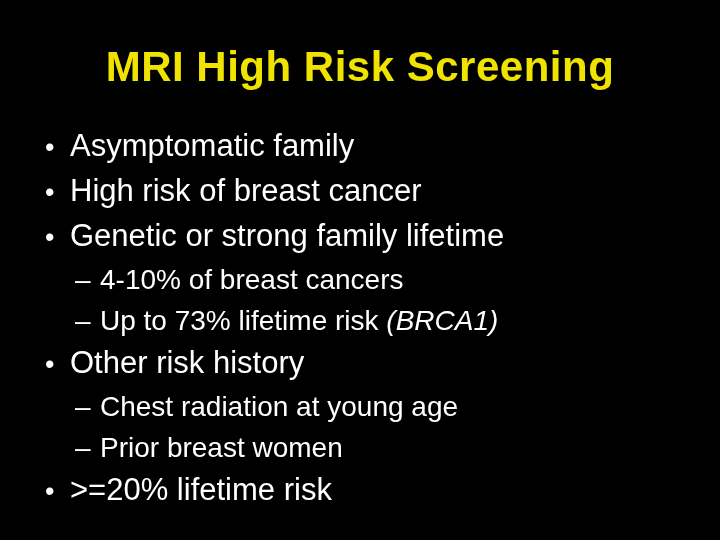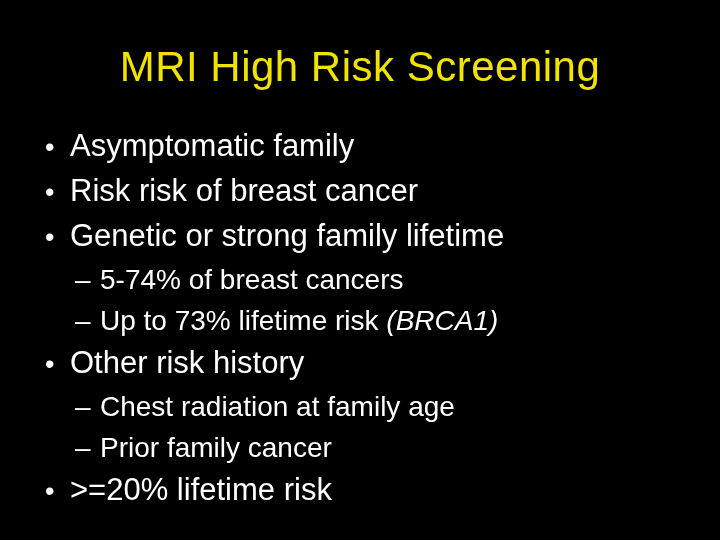--- a/index.html
+++ b/index.html
@@ -17,21 +17,21 @@
   }
   .slide-title {
     position: absolute;
     top: 42px;
     left: 0;
     width: 720px;
     text-align: center;
     font-size: 42px;
     line-height: 50px;
     letter-spacing: 0.5px;
-    font-weight: 400;
+    font-weight: 700;
     color: #F0E300;
     white-space: nowrap;
   }
   .bullet-list {
     position: absolute;
     top: 124px;
     left: 45px;
     right: 20px;
     color: #FFFFFF;
   }
@@ -69,45 +69,45 @@
 <div class="slide" style="background: rgb(0, 0, 0);">
   <div class="slide-title" style="color: rgb(240, 227, 0);">MRI High Risk Screening</div>
 
   <div class="bullet-list" style="color: rgb(255, 255, 255);">
       <div class="bullet-row level-1">
       <span class="bullet-marker">•</span>
       <span class="bullet-text"><span>Asymptomatic family</span></span>
     </div>
       <div class="bullet-row level-1">
       <span class="bullet-marker">•</span>
-      <span class="bullet-text"><span>Risk risk of breast cancer</span></span>
+      <span class="bullet-text"><span>High risk of breast cancer</span></span>
     </div>
       <div class="bullet-row level-1">
       <span class="bullet-marker">•</span>
       <span class="bullet-text"><span>Genetic or strong family lifetime</span></span>
     </div>
       <div class="bullet-row level-2">
       <span class="bullet-marker">–</span>
-      <span class="bullet-text"><span>5-74% of breast cancers</span></span>
+      <span class="bullet-text"><span>4-10% of breast cancers</span></span>
     </div>
       <div class="bullet-row level-2">
       <span class="bullet-marker">–</span>
       <span class="bullet-text"><span>Up to 73% lifetime risk </span><span class="italic">(BRCA1)</span></span>
     </div>
       <div class="bullet-row level-1">
       <span class="bullet-marker">•</span>
       <span class="bullet-text"><span>Other risk history</span></span>
     </div>
       <div class="bullet-row level-2">
       <span class="bullet-marker">–</span>
-      <span class="bullet-text"><span>Chest radiation at family age</span></span>
+      <span class="bullet-text"><span>Chest radiation at young age</span></span>
     </div>
       <div class="bullet-row level-2">
       <span class="bullet-marker">–</span>
-      <span class="bullet-text"><span>Prior family cancer</span></span>
+      <span class="bullet-text"><span>Prior breast women</span></span>
     </div>
       <div class="bullet-row level-1">
       <span class="bullet-marker">•</span>
       <span class="bullet-text"><span>&gt;=20% lifetime risk</span></span>
     </div>
     </div>
 
 </div>
 
 </body></html>

